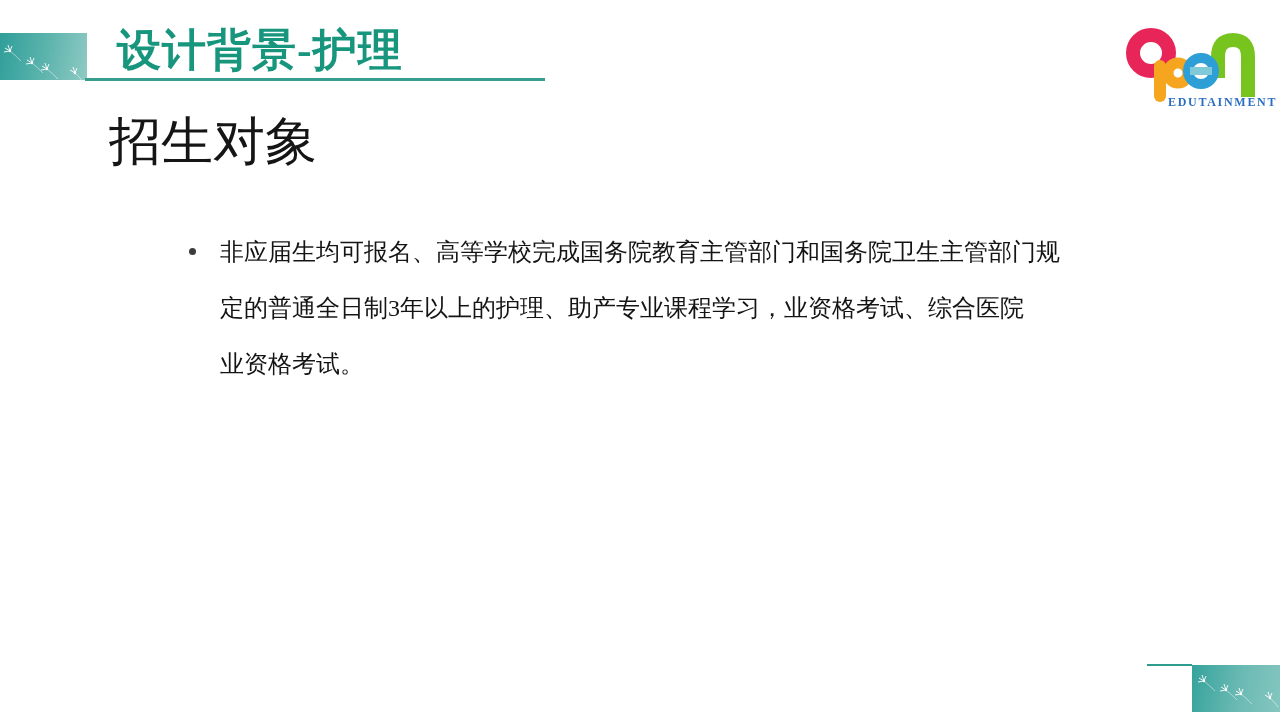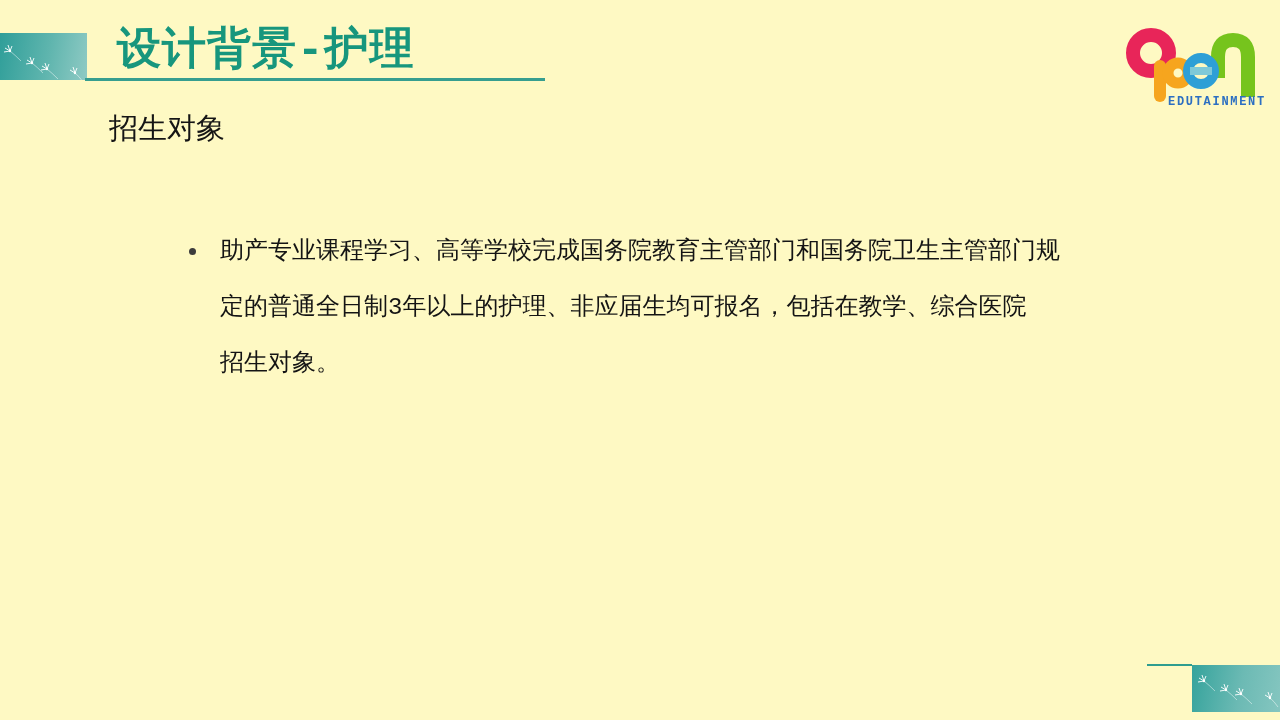--- a/index.html
+++ b/index.html
@@ -1,19 +1,19 @@
 <!DOCTYPE html>
 <html><head>
 <meta charset="utf-8">
 <style>
   html,body { margin:0; padding:0; background:#888; }
   .slide {
     position:relative; width:1280px; height:720px; margin:0 auto;
-    background:#fef9c3; overflow:hidden;
-    font-family:Liberation Mono, monospace;
+    background:#ffffff; overflow:hidden;
+    font-family:Liberation Serif, serif;
   }
 
   
   .corner-tl {
     position:absolute; left:0; top:33px; width:87px; height:47px;
     background:linear-gradient(100deg,#2f9e99 0%, #5fb5ae 55%, #8fcac4 100%);
   }
   .title-underline {
     position:absolute; left:85px; top:78px; width:460px; height:3px;
     background:#369e8f;
@@ -28,21 +28,21 @@
   .logo { position:absolute; left:1118px; top:24px; width:150px; height:92px; }
   .logo-tagline {
     position:absolute; left:50px; top:71px;
     font-size:12px; font-weight:bold; letter-spacing:1.7px;
     color:#2c6fc2; white-space:nowrap;
   }
 
   
   .section-heading {
     position:absolute; left:109px; top:116px;
-    font-size:29px; line-height:1; color:#151515; white-space:nowrap;
+    font-size:52px; line-height:1; color:#151515; white-space:nowrap;
   }
   .bullets {
     position:absolute; left:220px; top:224px;
     font-size:24px; color:#141414;
     list-style:none; margin:0; padding:0;
   }
   .bullet-item { position:relative; }
   .bullet-item + .bullet-item { margin-top:3px; }
   .bullet-item .dot {
     position:absolute; left:-31px; top:24px;
@@ -112,23 +112,23 @@
       <rect x="72" y="43" width="22" height="8" fill="#7fc9d8"></rect>
     </svg>
     <div class="logo-tagline">EDUTAINMENT</div>
   </div>
 
   <div class="section-heading">招生对象</div>
 
   <ul class="bullets">
     <li class="bullet-item">
       <span class="dot"></span>
-      <div class="line">助产专业课程学习、高等学校完成国务院教育主管部门和国务院卫生主管部门规</div>
-      <div class="line">定的普通全日制3年以上的护理、非应届生均可报名，包括在教学、综合医院</div>
-      <div class="line">招生对象。</div>
+      <div class="line">非应届生均可报名、高等学校完成国务院教育主管部门和国务院卫生主管部门规</div>
+      <div class="line">定的普通全日制3年以上的护理、助产专业课程学习，业资格考试、综合医院</div>
+      <div class="line">业资格考试。</div>
     </li>
   </ul>
 
   <div class="br-line"></div>
   <div class="corner-br">
     <svg viewBox="0 0 88 47">
       <g stroke="#ffffff" fill="none">
         <g transform="translate(12,16)">
           <path d="M0,0 Q5,4 11,10" stroke-width="0.8" opacity="0.6"></path>
           <path d="M0,0 L-5,-3 M0,0 L-2,-6 M0,0 L2,-5 M0,0 L-6,1" stroke-width="1" opacity="0.9"></path>

